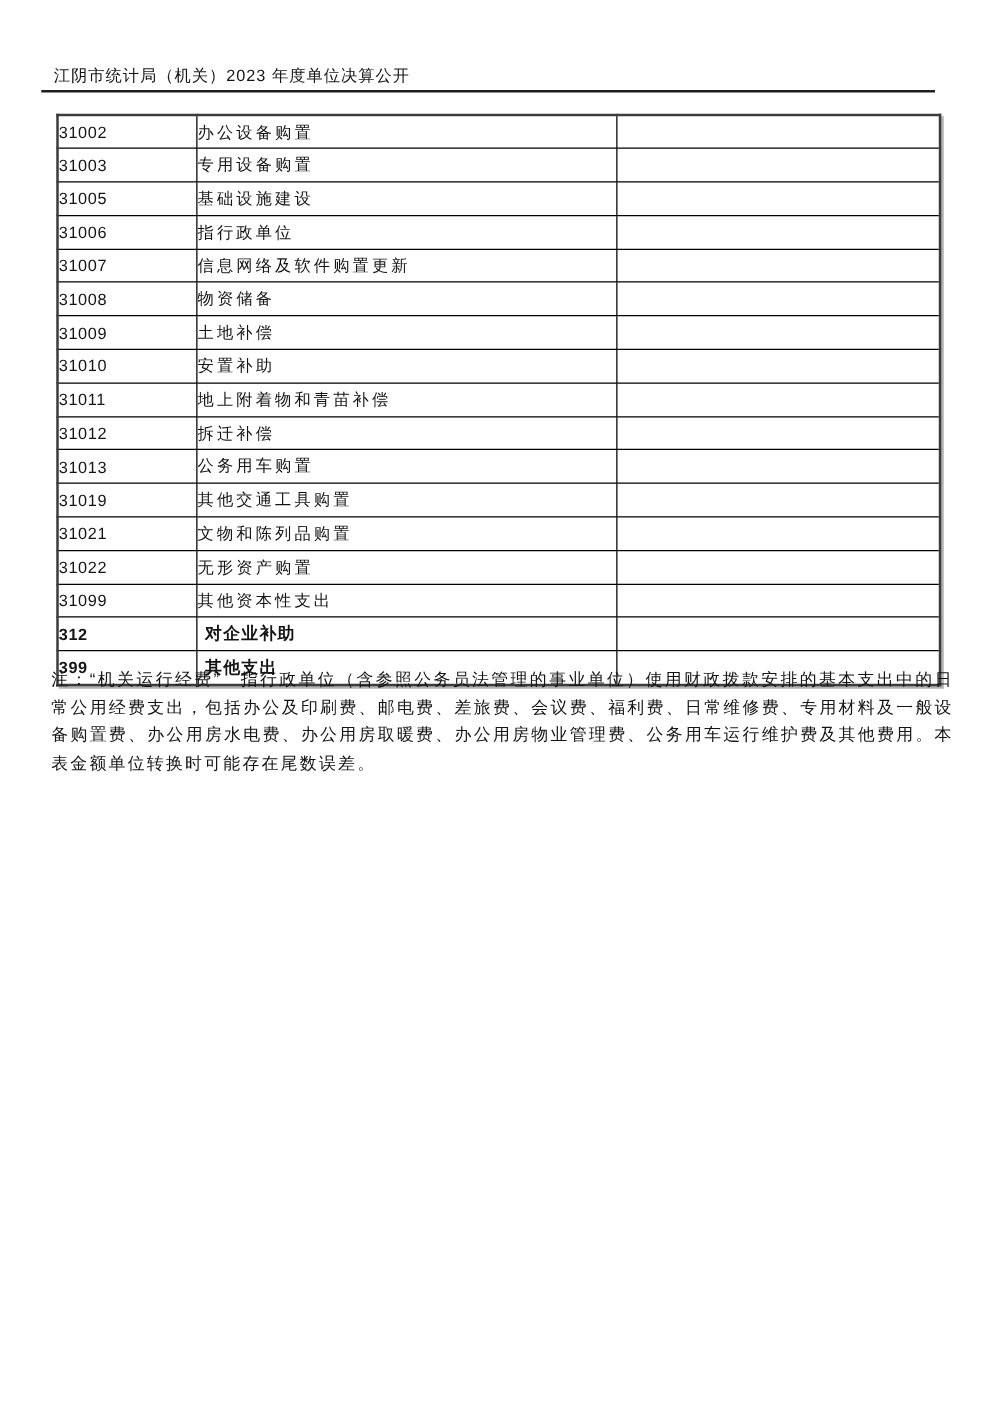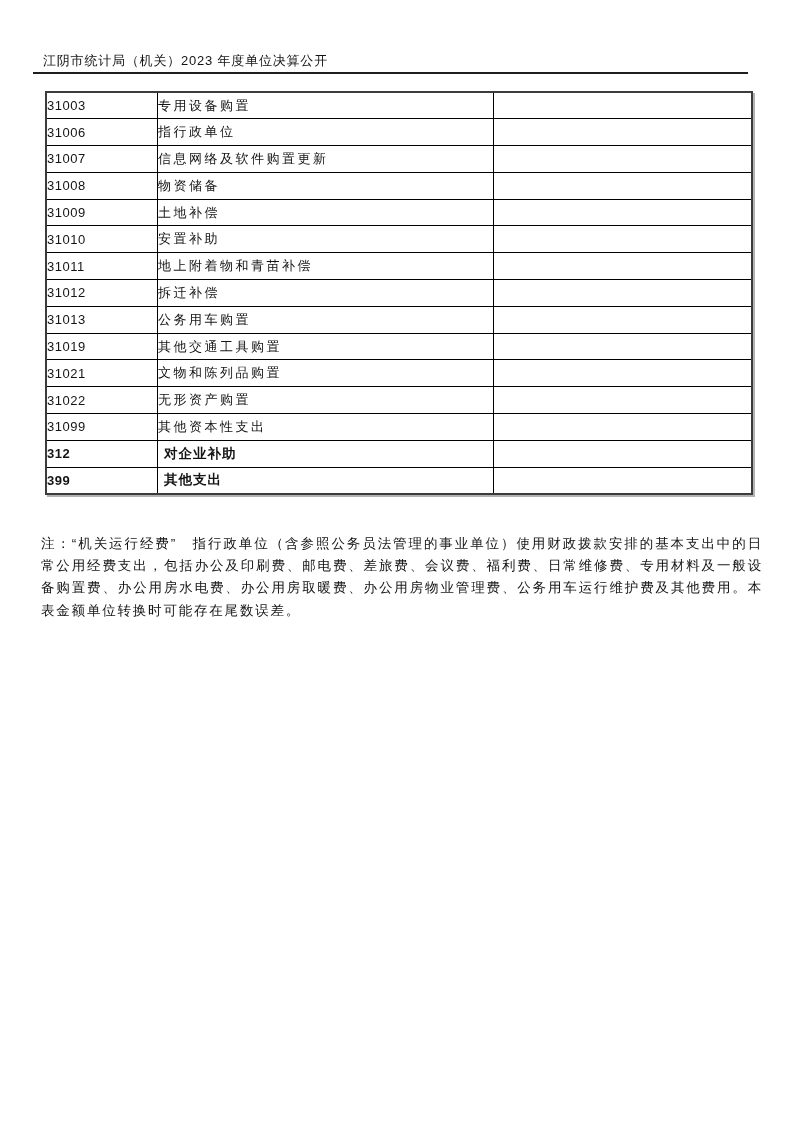--- a/index.html
+++ b/index.html
@@ -105,22 +105,32 @@
 
 <div class="page">
 
   <div class="header-title">江阴市统计局（机关）2023 年度单位决算公开</div>
 
   <div class="header-rule"></div>
 
   <table class="budget-table">
     <tbody>
         <tr>
+          <td class="code">31002</td>
+          <td class="label">办公设备购置</td>
+          <td class="amount"></td>
+        </tr>
+        <tr>
           <td class="code">31003</td>
           <td class="label">专用设备购置</td>
+          <td class="amount"></td>
+        </tr>
+        <tr>
+          <td class="code">31005</td>
+          <td class="label">基础设施建设</td>
           <td class="amount"></td>
         </tr>
         <tr>
           <td class="code">31006</td>
           <td class="label">指行政单位</td>
           <td class="amount"></td>
         </tr>
         <tr>
           <td class="code">31007</td>
           <td class="label">信息网络及软件购置更新</td>

